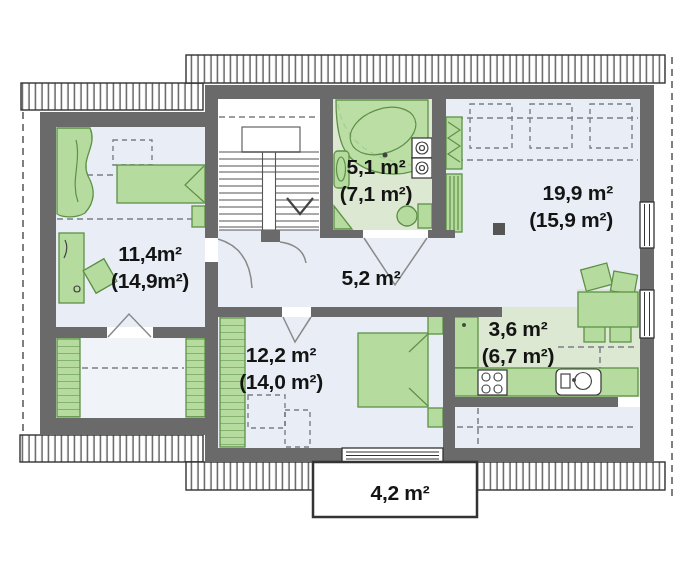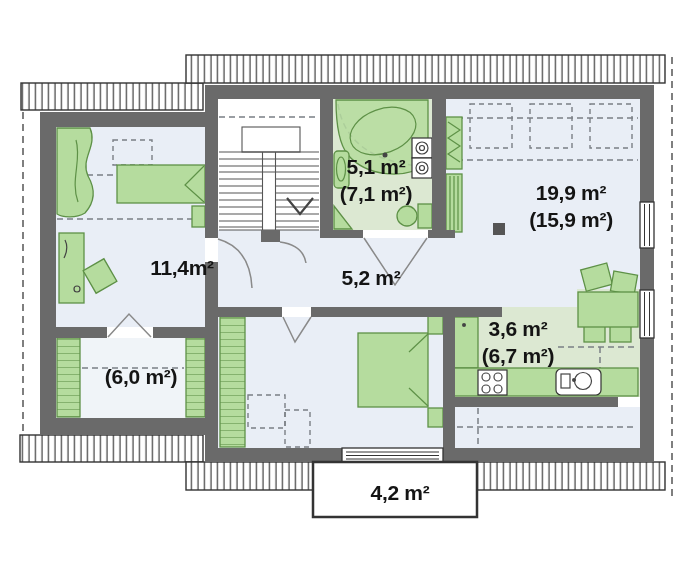--- a/index.html
+++ b/index.html
@@ -249,36 +249,40 @@
     <path class="door" d="M283,317 L295,342 L311,317"></path>
     <path class="door" d="M280,242 Q303,245 306,263"></path>
     <path class="door" d="M108,337 L129,314 L151,337" stroke="#666"></path>
   </g>
 
   <g>
     <rect x="313" y="462" width="164" height="55" fill="#ffffff" stroke="#333" stroke-width="2.5"></rect>
   </g>
 </svg>
 
-<div class="room-label" style="left:150px;top:267px;margin-left:32px;">
+<div class="room-label" style="left:150px;top:267px;">
   <span>11,4m²</span>
+  <span>(14,9m²)</span>
 </div>
 <div class="room-label" style="left:141px;top:376px;">
-  <span>(6,0 m²)</span>
 </div>
 <div class="room-label" style="left:376px;top:180px;">
   <span>5,1 m²</span>
   <span>(7,1 m²)</span>
 </div>
 <div class="room-label" style="left:371px;top:277px;">
   <span>5,2 m²</span>
 </div>
-<div class="room-label" style="left:571px;top:206px;">
+<div class="room-label" style="left:571px;top:206px;text-align:right;">
   <span>19,9 m²</span>
   <span>(15,9 m²)</span>
+</div>
+<div class="room-label" style="left:281px;top:368px;">
+  <span>12,2 m²</span>
+  <span>(14,0 m²)</span>
 </div>
 <div class="room-label" style="left:518px;top:342px;">
   <span>3,6 m²</span>
   <span>(6,7 m²)</span>
 </div>
 <div class="room-label" style="left:400px;top:492px;">
   <span>4,2 m²</span>
 </div>
 
 </div>

